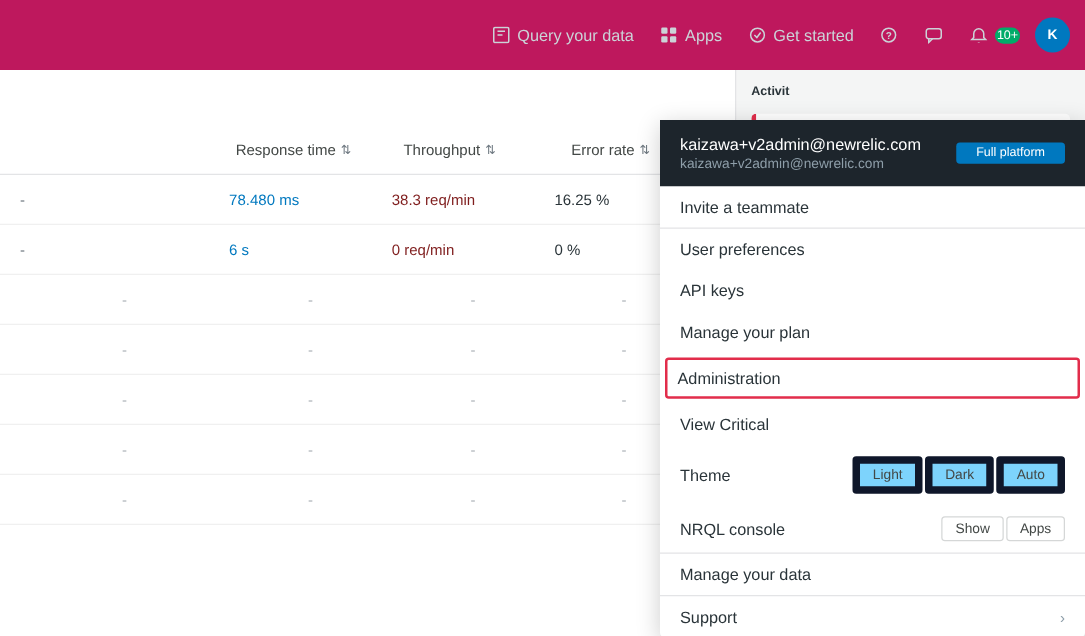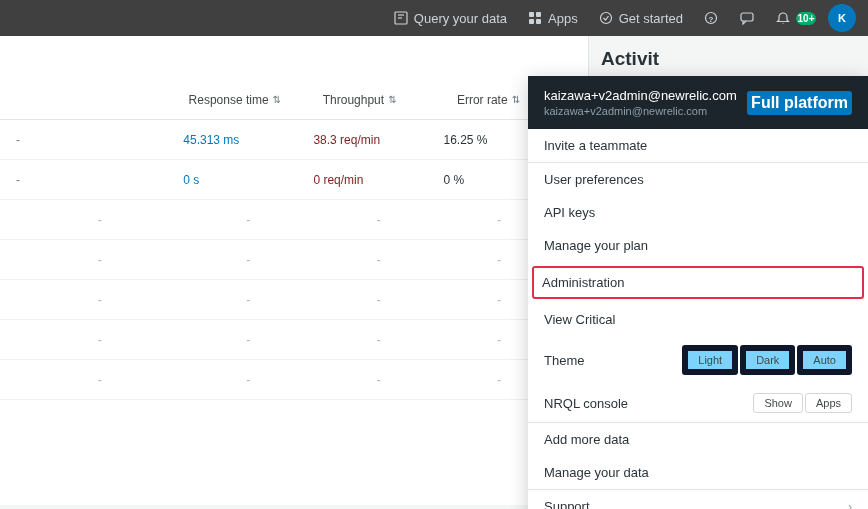--- a/index.html
+++ b/index.html
@@ -8,22 +8,22 @@
       font-size: 13px;
       background: #f4f5f5;
       width: 868px;
       height: 509px;
       overflow: hidden;
       position: relative;
     }
 
     
     .topnav {
-      background: #404040;
-      height: 36px;
+      background: #be185d;
+      height: 56px;
       display: flex;
       align-items: center;
       justify-content: space-between;
       padding: 0 12px;
       gap: 4px;
       position: relative;
       z-index: 10;
     }
     .topnav-item {
       display: flex;
@@ -41,21 +41,21 @@
       height: 16px;
       display: flex;
       align-items: center;
       justify-content: center;
     }
     .topnav-separator { flex: 1; }
     .badge {
       background: #00ac69;
       color: white;
       font-size: 10px;
-      font-weight: bold;
+      font-weight: normal;
       padding: 1px 0;
       border-radius: 8px;
       min-width: 20px;
       text-align: center;
     }
     .avatar-btn {
       width: 28px;
       height: 28px;
       background: #0078bf;
       border-radius: 50%;
@@ -132,21 +132,21 @@
 
     
     .activity-panel {
       width: 280px;
       background: #f4f5f5;
       border-left: 1px solid #e3e4e6;
       padding: 12px;
       overflow: hidden;
     }
     .activity-title {
-      font-size: 19px;
+      font-size: 10px;
       font-weight: 600;
       color: #2a3439;
       margin-bottom: 12px;
     }
     .activity-item {
       background: white;
       border-radius: 4px;
       padding: 10px;
       margin-bottom: 10px;
       border-left: 4px solid #e22d4b;
@@ -199,23 +199,23 @@
       font-weight: 500;
     }
     .dropdown-email-sub {
       color: #8e9ea9;
       font-size: 11px;
       margin-top: 2px;
     }
     .platform-badge {
       background: #0078bf;
       color: white;
-      font-size: 16px;
-      font-weight: 700;
-      padding: 3px 4px;
+      font-size: 10px;
+      font-weight: 400;
+      padding: 3px 16px;
       border-radius: 3px;
       white-space: nowrap;
     }
     .dropdown-divider {
       height: 1px;
       background: #e3e4e6;
       margin: 0;
     }
     .dropdown-item {
       padding: 9px 16px;
@@ -355,29 +355,29 @@
         <span class="col-sort">⇅</span>
       </div>
       <div class="col-header col-error">
         <span>Error rate</span>
         <span class="col-sort">⇅</span>
       </div>
     </div>
 
     <div class="table-row">
       <div class="col-cell name">-</div>
-      <div class="col-cell response">45.313 ms</div>
+      <div class="col-cell response">78.480 ms</div>
       <div class="col-cell throughput">38.3 req/min</div>
       <div class="col-cell error">16.25 %</div>
       <div class="more-btn">···</div>
     </div>
 
     <div class="table-row">
       <div class="col-cell name">-</div>
-      <div class="col-cell response">0 s</div>
+      <div class="col-cell response">6 s</div>
       <div class="col-cell throughput">0 req/min</div>
       <div class="col-cell error">0 %</div>
       <div class="more-btn">···</div>
     </div>
 
     <div class="table-row">
       <div class="col-cell name dash">-</div>
       <div class="col-cell dash" style="width:140px">-</div>
       <div class="col-cell dash" style="width:140px">-</div>
       <div class="col-cell dash" style="width:120px">-</div>
@@ -498,23 +498,20 @@
     <div class="dropdown-item">
       <span>NRQL console</span>
       <div class="nrql-buttons">
         <button class="nrql-btn">Show</button>
         <button class="nrql-btn">Apps</button>
       </div>
     </div>
 
     <div class="dropdown-divider"></div>
 
-    <div class="dropdown-item">
-      <span>Add more data</span>
-    </div>
 
     <div class="dropdown-item">
       <span>Manage your data</span>
     </div>
 
     <div class="dropdown-divider"></div>
 
     <div class="dropdown-item">
       <span>Support</span>
       <span class="chevron-right">›</span>

